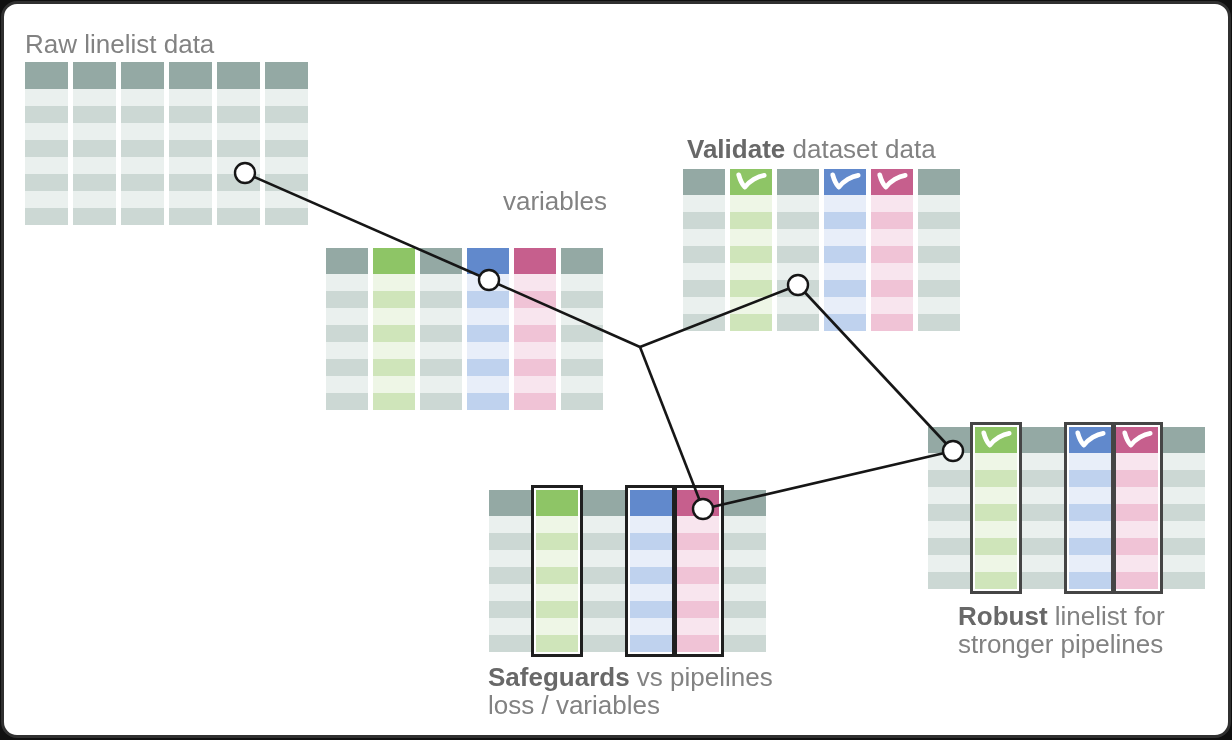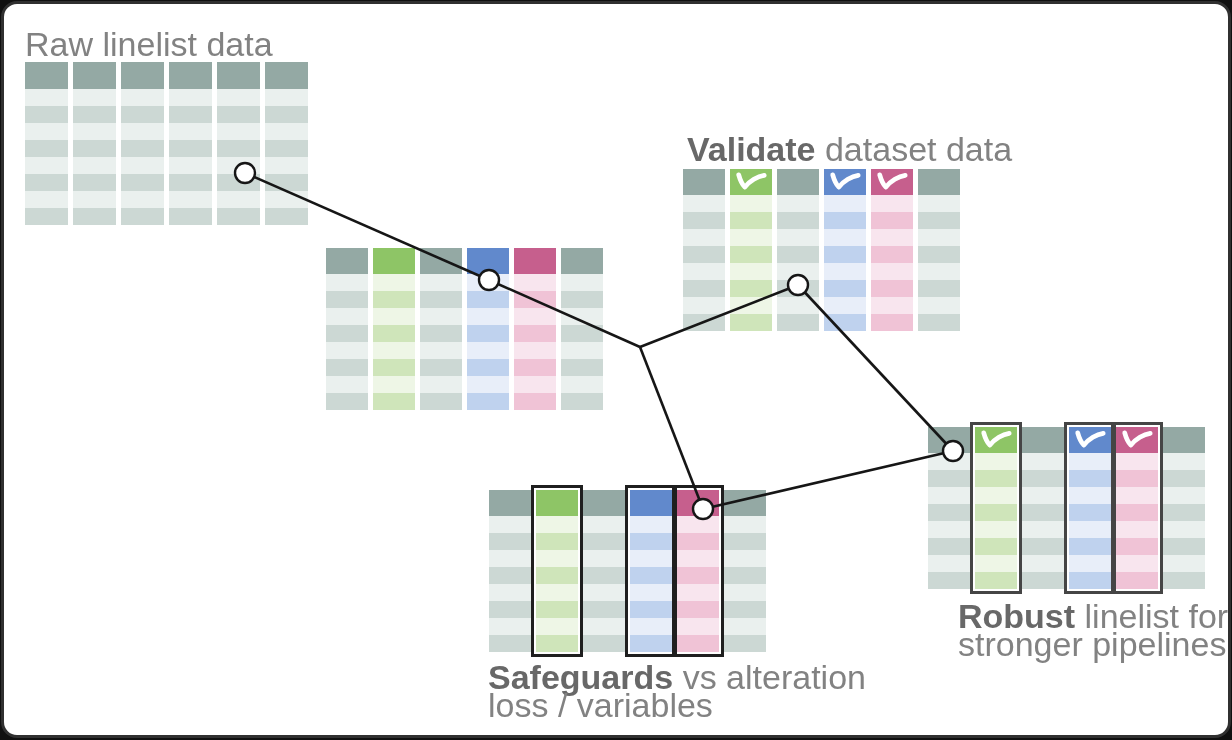--- a/index.html
+++ b/index.html
@@ -15,21 +15,21 @@
   #tables{position:absolute;left:0;top:0;width:100%;height:100%;z-index:2;}
   .table{position:absolute;}
   .col{position:absolute;top:0;}
   .cell{width:100%;}
   .cell.head{position:relative;}
   .check{position:absolute;left:4px;top:2px;width:34px;height:21px;}
   .outline{position:absolute;border:3px solid #222;background:transparent;z-index:3;}
   #conn{position:absolute;left:0;top:0;z-index:5;pointer-events:none;}
   .label{
     position:absolute;z-index:6;white-space:nowrap;
-    font-size:34px;line-height:28px;color:#828282;
+    font-size:26px;line-height:28px;color:#828282;
   }
   .label .b{font-weight:bold;color:#686868;}
   .label.right{text-align:right;}
 </style>
 </head>
 <body>
 
 <div class="frame"></div>
 
 <div id="tables">
@@ -417,27 +417,28 @@
     <circle cx="798" cy="285" r="10" fill="#ffffff" stroke="#161616" stroke-width="2.4"></circle>
     <circle cx="703" cy="509" r="10" fill="#ffffff" stroke="#161616" stroke-width="2.4"></circle>
     <circle cx="953" cy="451" r="10" fill="#ffffff" stroke="#161616" stroke-width="2.4"></circle>
   </svg>
 
 <div class="label" style="left: 25px; top: 30px;">
   <div class="lline"><span class="b"></span><span>Raw linelist data</span></div>
 </div>
 
 <div class="label right" style="right: 625px; top: 187px;">
+  <div class="lline"><span>variables</span></div>
 </div>
 
 <div class="label" style="left: 687px; top: 135px;">
   <div class="lline"><span class="b">Validate</span><span> dataset data</span></div>
 </div>
 
 <div class="label" style="left: 488px; top: 663px;">
-  <div class="lline"><span class="b">Safeguards</span><span> vs alteration</span></div>
+  <div class="lline"><span class="b">Safeguards</span><span> vs pipelines</span></div>
   <div class="lline"><span>loss / variables</span></div>
 </div>
 
 <div class="label" style="left: 958px; top: 602px;">
   <div class="lline"><span class="b">Robust</span><span> linelist for</span></div>
   <div class="lline"><span>stronger pipelines</span></div>
 </div>
 
 </body></html>

